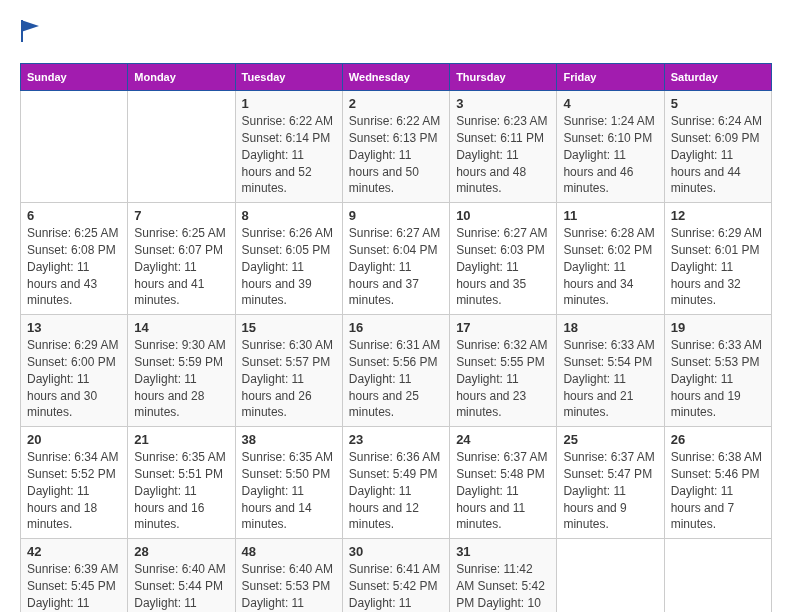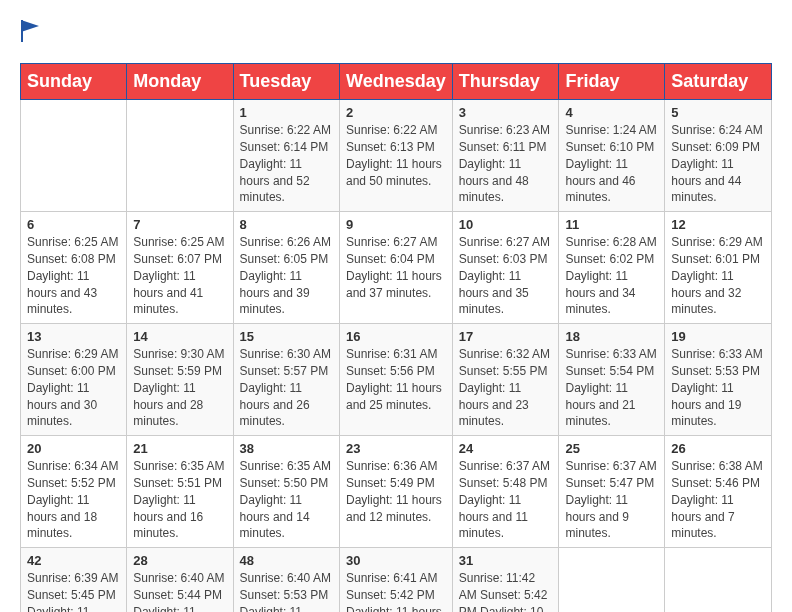--- a/index.html
+++ b/index.html
@@ -44,25 +44,25 @@
       font-size: 16px;
       color: #555;
       margin-top: 2px;
     }
     table {
       width: 100%;
       border-collapse: collapse;
       font-size: 11px;
     }
     thead tr th {
-      background-color: #ef4444;
+      background-color: #a21caf;
       color: #fff;
       padding: 7px 6px;
       text-align: left;
-      font-size: 18px;
+      font-size: 11px;
       font-weight: bold;
       border: 1px solid #2255a4;
     }
     tbody tr td {
       border: 1px solid #ccc;
       padding: 5px 6px;
       vertical-align: top;
       width: 14.28%;
       min-height: 80px;
       background: #fff;

